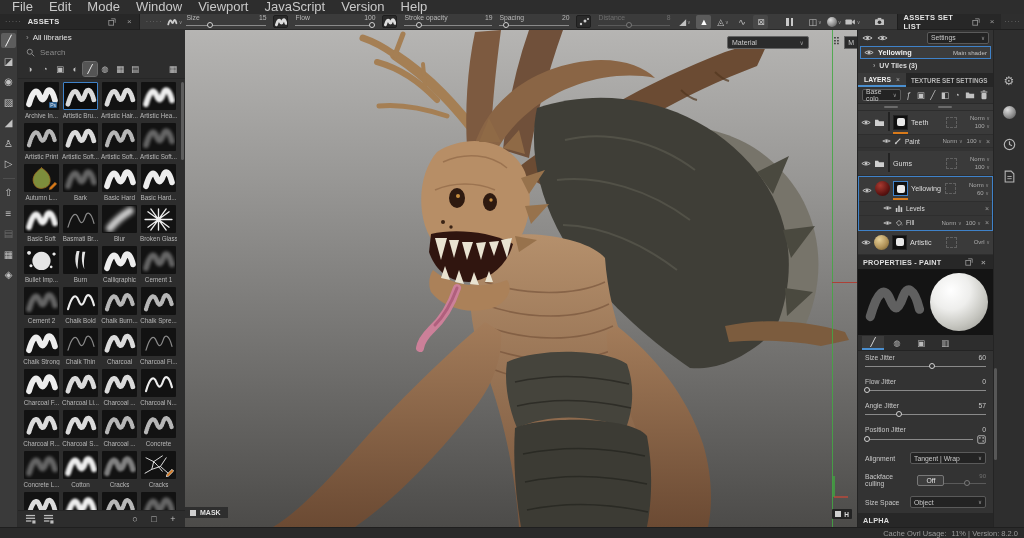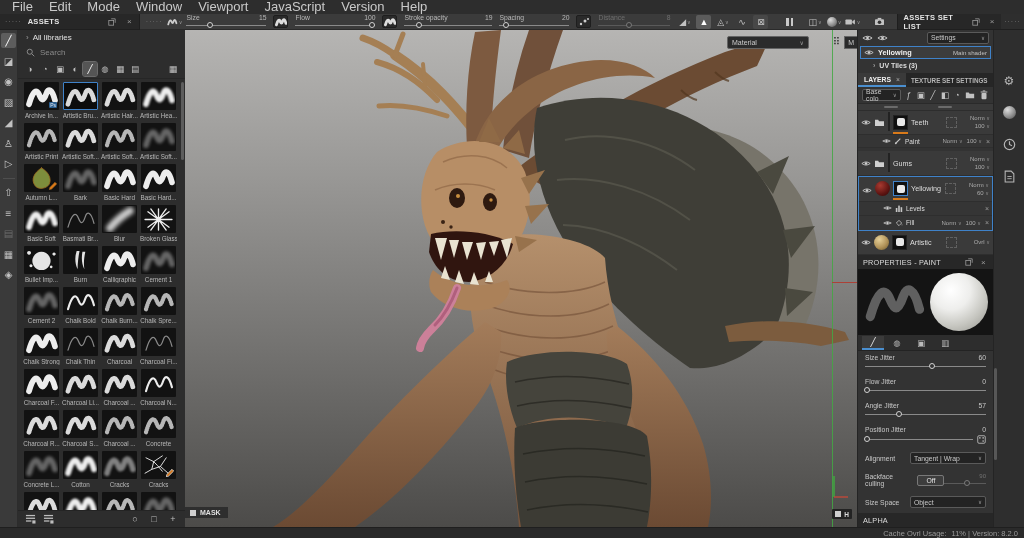--- a/index.html
+++ b/index.html
@@ -141,21 +141,21 @@
   .lname{font-size:7.2px;color:#ddd}
   .dashed{width:11px;height:11px;border:1px dashed #606060;margin-left:auto;flex:0 0 auto}
   .bo{display:flex;flex-direction:column;align-items:flex-end;font-size:6px;color:#ababab;line-height:8px;min-width:30px}
   .bo span .cv,.einfo .cv{color:#8a8a8a;font-size:5px}
   .einfo{margin-left:auto;display:flex;align-items:center;gap:4px;font-size:6px;color:#ababab}
   .einfo .x{color:#9a9a9a;font-size:7px}
   .eff-ico{color:#c5c5c5;font-size:7px;display:flex;align-items:center}
   .eff-ico svg{width:8px;height:8px}
   .selblock{border:1px solid #3f82c9}
   .selblock .lrow:last-child{border-bottom:none}
-  .phdr{height:14px;background:#272727;display:flex;align-items:center;gap:4px;padding:0 5px;font-size:7.3px;font-weight:normal;color:#ddd;letter-spacing:.2px;flex:0 0 auto}
+  .phdr{height:14px;background:#272727;display:flex;align-items:center;gap:4px;padding:0 5px;font-size:7.3px;font-weight:bold;color:#ddd;letter-spacing:.2px;flex:0 0 auto}
   .preview{height:66px;background:#141414;display:flex;align-items:center;flex:0 0 auto}
   .stroke-pre{flex:1;display:flex;align-items:center;justify-content:center;filter:blur(.7px)}
   .stroke-pre svg{width:62px;height:50px}
   .stroke-pre use{stroke:#606060;stroke-width:5;fill:none;stroke-linecap:round}
   .sphere{width:58px;height:58px;margin:4px 5px 4px 0;border-radius:50%;flex:0 0 auto;
     background:radial-gradient(circle at 36% 30%,#fff,#eeeeec 35%,#c6c6c0 65%,#90908a 100%)}
   .ptabs{height:16px;background:#2d2d2d;display:flex;align-items:flex-end;gap:2px;padding:0 4px;border-bottom:1px solid #232323;flex:0 0 auto}
   .ptab{width:22px;height:14px;display:flex;align-items:center;justify-content:center;color:#bbb;font-size:8.5px}
   .ptab.active{background:#3b3b3b;border-bottom:2px solid #4a8fd0;color:#eee}
   .prop-slider{padding:3px 7px 0 7px;height:24px;flex:0 0 auto}

